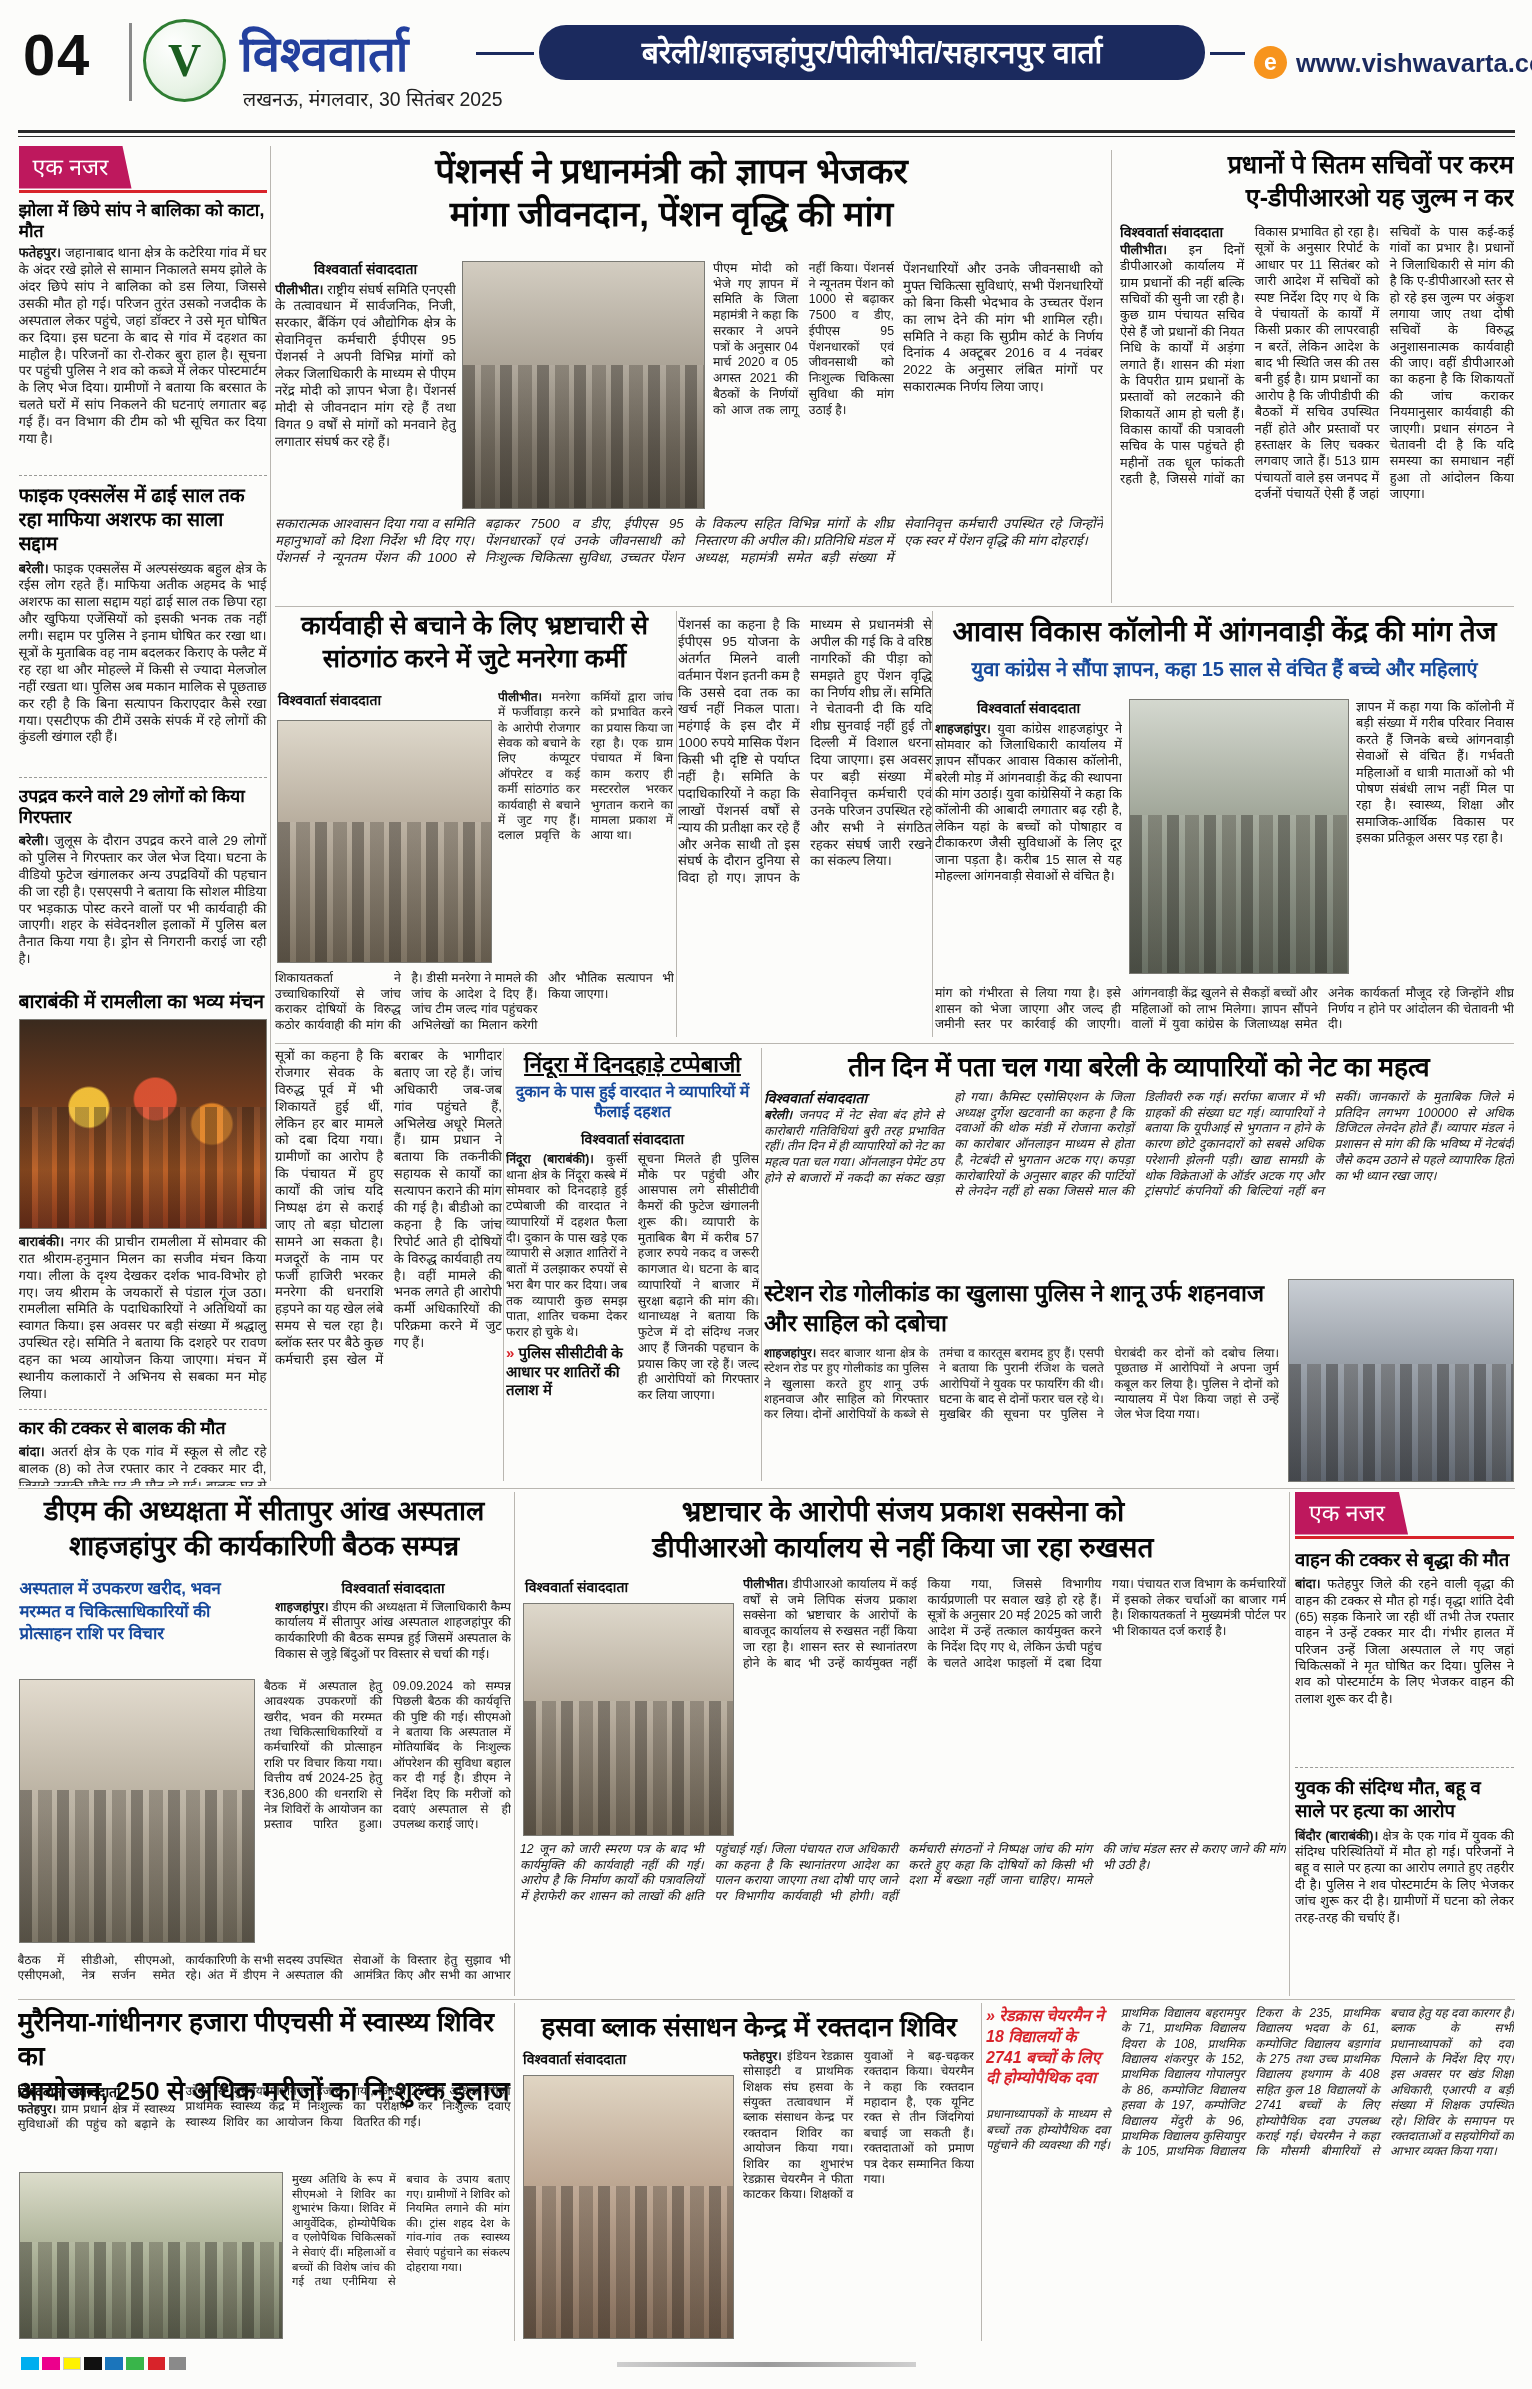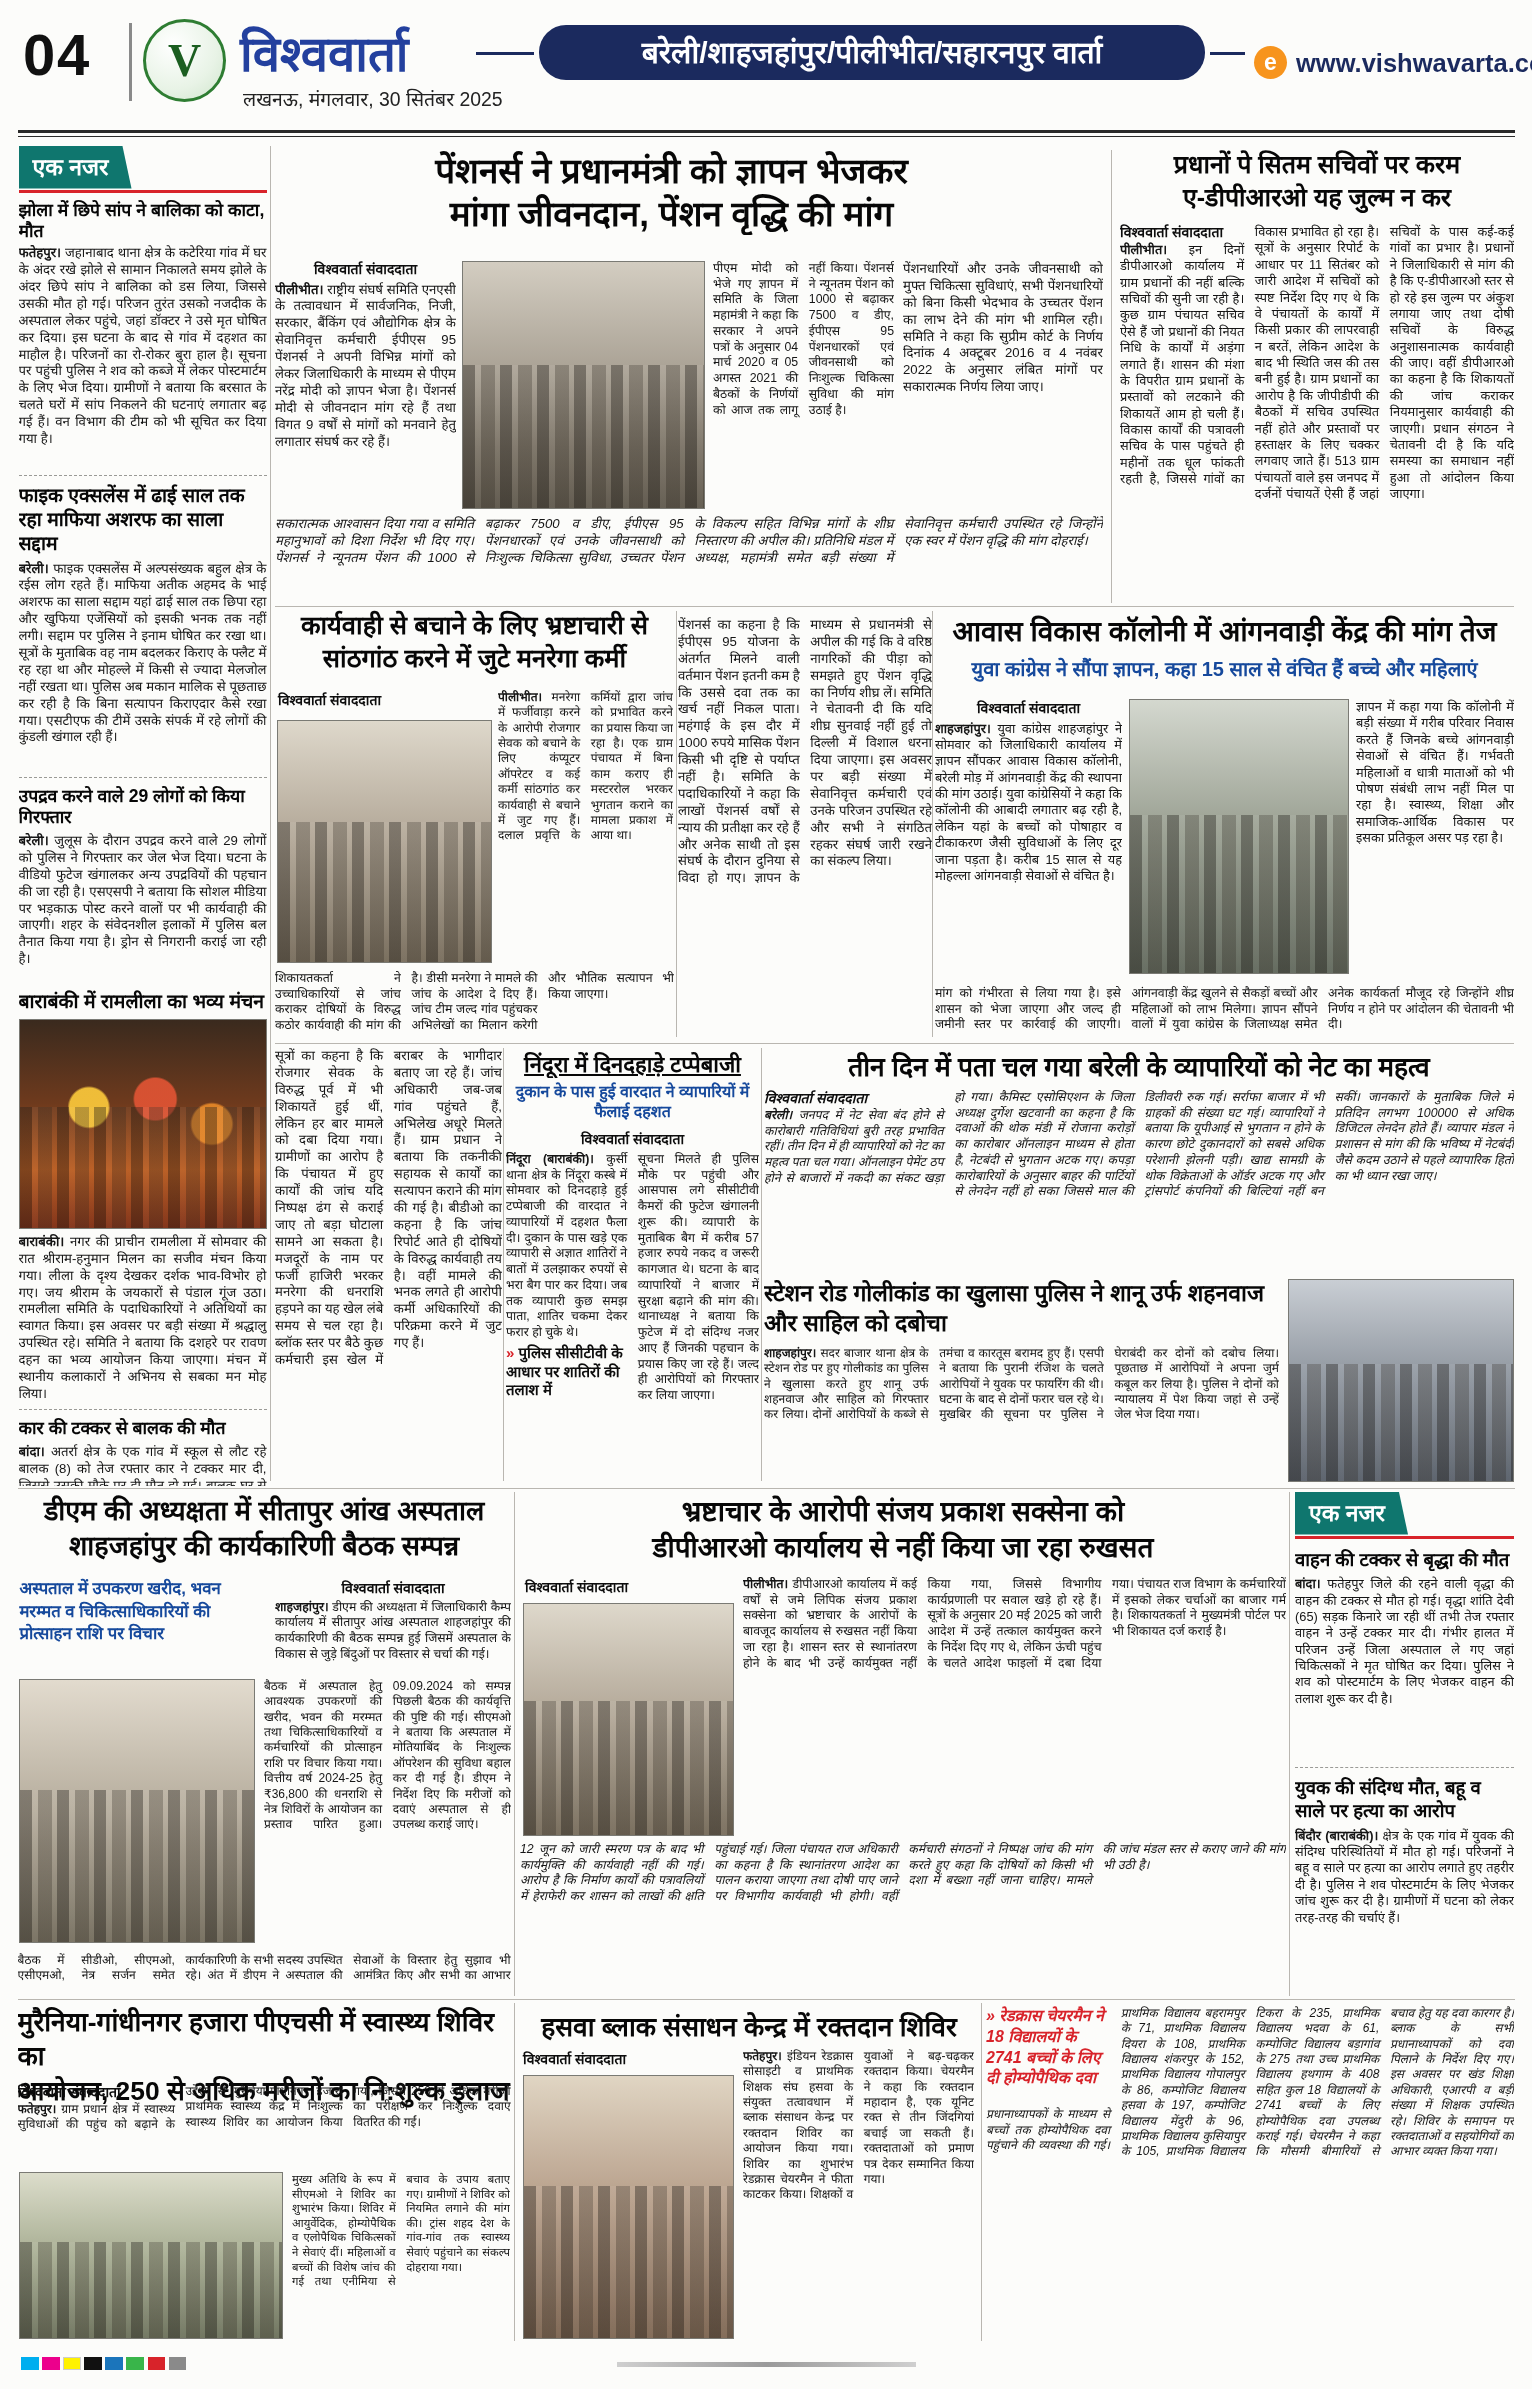--- a/index.html
+++ b/index.html
@@ -28,21 +28,21 @@
   .ph-ramlila{background:
      radial-gradient(circle at 28% 42%,rgba(246,196,58,.95) 0 9%,rgba(246,196,58,0) 10%),
      radial-gradient(circle at 55% 38%,rgba(226,84,52,.9) 0 11%,rgba(226,84,52,0) 12%),
      radial-gradient(circle at 78% 50%,rgba(240,142,40,.85) 0 9%,rgba(240,142,40,0) 10%),
      linear-gradient(180deg,#3a2a1e 0%,#6e3a1d 40%,#b85a1e 72%,#7e2d12 100%);}
   .ph-camp{background:linear-gradient(180deg,#dcddcb 0%,#aab095 48%,#6c715b 100%);}
   .ph-blood{background:linear-gradient(180deg,#e0d5c3 0%,#b79f8a 48%,#7c6450 100%);}
   .vr{position:absolute;width:0.9px;background:#b9b6b0;}
   .hr{position:absolute;height:0.9px;background:#b9b6b0;}
   .dash{border-top:1.8px dashed #9a9a96;margin:8px 0;}
-  .red-tab{display:inline-block;background:#0f766e;color:#fff;font-weight:bold;font-size:23px;
+  .red-tab{display:inline-block;background:#be185d;color:#fff;font-weight:normal;font-size:23px;
     padding:4.4px 23px 6.2px 14px;clip-path:polygon(0 0,92% 0,100% 100%,0 100%);}
   .red-bar{height:2.6px;background:#d8232a;margin-top:1.8px;}
   .inline-head{font-weight:bold;font-size:15px;line-height:1.22;margin:3.5px 0 5.3px;color:#0d0d0d;text-align:left;}
   .mark{color:#d8232a;font-weight:bold;}
   .hilite{color:#d8232a;font-weight:bold;font-size:16px;line-height:1.3;margin-bottom:18px;break-inside:avoid;text-align:left;}
   
   .pgnum{font-size:58px;font-weight:bold;letter-spacing:1.8px;}
   .logo{width:83px;height:83px;border-radius:50%;border:3.5px solid #2e7d32;background:radial-gradient(circle at 35% 30%,#ffffff 0%,#e8f3e6 60%,#cfe5cc 100%);
     display:flex;align-items:center;justify-content:center;}
   .logo span{font-size:46px;font-weight:bold;color:#1b5e20;font-family:"Liberation Serif","DejaVu Serif",serif;}
@@ -140,21 +140,21 @@
     </div>
   </div>
   <div class="abs photo ph-crowd" style="left:462px;top:261px;width:243px;height:248px;">
       <div class="ppl"></div>
     </div>
   <div class="abs bt cols2" style="left:713px;top:261px;width:181px;height:248px;font-size:12.3px;">पीएम मोदी को भेजे गए ज्ञापन में समिति के जिला महामंत्री ने कहा कि सरकार ने अपने पत्रों के अनुसार 04 मार्च 2020 व 05 अगस्त 2021 की बैठकों के निर्णयों को आज तक लागू नहीं किया। पेंशनर्स ने न्यूनतम पेंशन को 1000 से बढ़ाकर 7500 व डीए, ईपीएस 95 पेंशनधारकों एवं जीवनसाथी को निःशुल्क चिकित्सा सुविधा की मांग उठाई है।</div>
   <div class="abs bt" style="left:903px;top:261px;width:200px;height:248px;">पेंशनधारियों और उनके जीवनसाथी को मुफ्त चिकित्सा सुविधाएं, सभी पेंशनधारियों को बिना किसी भेदभाव के उच्चतर पेंशन का लाभ देने की मांग भी शामिल रही। समिति ने कहा कि सुप्रीम कोर्ट के निर्णय दिनांक 4 अक्टूबर 2016 व 4 नवंबर 2022 के अनुसार लंबित मांगों पर सकारात्मक निर्णय लिया जाए।</div>
   <div class="abs bt cols4" style="left:275px;top:516px;width:828px;height:86px;">सकारात्मक आश्वासन दिया गया व समिति महानुभावों को दिशा निर्देश भी दिए गए। पेंशनर्स ने न्यूनतम पेंशन की 1000 से बढ़ाकर 7500 व डीए, ईपीएस 95 पेंशनधारकों एवं उनके जीवनसाथी को निःशुल्क चिकित्सा सुविधा, उच्चतर पेंशन के विकल्प सहित विभिन्न मांगों के शीघ्र निस्तारण की अपील की। प्रतिनिधि मंडल में अध्यक्ष, महामंत्री समेत बड़ी संख्या में सेवानिवृत्त कर्मचारी उपस्थित रहे जिन्होंने एक स्वर में पेंशन वृद्धि की मांग दोहराई।</div>
   <div class="abs bt cols2" style="left:678px;top:617px;width:254px;height:419px;">पेंशनर्स का कहना है कि ईपीएस 95 योजना के अंतर्गत मिलने वाली वर्तमान पेंशन इतनी कम है कि उससे दवा तक का खर्च नहीं निकल पाता। महंगाई के इस दौर में 1000 रुपये मासिक पेंशन किसी भी दृष्टि से पर्याप्त नहीं है। समिति के पदाधिकारियों ने कहा कि लाखों पेंशनर्स वर्षों से न्याय की प्रतीक्षा कर रहे हैं और अनेक साथी तो इस संघर्ष के दौरान दुनिया से विदा हो गए। ज्ञापन के माध्यम से प्रधानमंत्री से अपील की गई कि वे वरिष्ठ नागरिकों की पीड़ा को समझते हुए पेंशन वृद्धि का निर्णय शीघ्र लें। समिति ने चेतावनी दी कि यदि शीघ्र सुनवाई नहीं हुई तो दिल्ली में विशाल धरना दिया जाएगा। इस अवसर पर बड़ी संख्या में सेवानिवृत्त कर्मचारी एवं उनके परिजन उपस्थित रहे और सभी ने संगठित रहकर संघर्ष जारी रखने का संकल्प लिया।</div>
 
-  <div class="abs hl" style="left:1120px;top:148px;width:394px;font-size:25px;line-height:1.3;">
+  <div class="abs hl" style="left:1120px;top:148px;width:394px;font-size:25px;line-height:1.3;text-align:right;">
     <span class="ln">प्रधानों पे सितम सचिवों पर करम</span>
     <span class="ln">ए-डीपीआरओ यह जुल्म न कर</span>
   </div>
   <div class="abs" style="left:1120px;top:224px;width:394px;height:379px;">
     <div class="bt cols3" style="height:379px;font-size:12.8px;">
       <span class="byline" style="display:block;">विश्ववार्ता संवाददाता</span>
       <span class="city">पीलीभीत।</span>
       <span>इन दिनों डीपीआरओ कार्यालय में ग्राम प्रधानों की नहीं बल्कि सचिवों की सुनी जा रही है। कुछ ग्राम पंचायत सचिव ऐसे हैं जो प्रधानों की नियत निधि के कार्यों में अड़ंगा लगाते हैं। शासन की मंशा के विपरीत ग्राम प्रधानों के प्रस्तावों को लटकाने की शिकायतें आम हो चली हैं। विकास कार्यों की पत्रावली सचिव के पास पहुंचते ही महीनों तक धूल फांकती रहती है, जिससे गांवों का विकास प्रभावित हो रहा है। सूत्रों के अनुसार रिपोर्ट के आधार पर 11 सितंबर को जारी आदेश में सचिवों को स्पष्ट निर्देश दिए गए थे कि वे पंचायतों के कार्यों में किसी प्रकार की लापरवाही न बरतें, लेकिन आदेश के बाद भी स्थिति जस की तस बनी हुई है। ग्राम प्रधानों का आरोप है कि जीपीडीपी की बैठकों में सचिव उपस्थित नहीं होते और प्रस्तावों पर हस्ताक्षर के लिए चक्कर लगवाए जाते हैं। 513 ग्राम पंचायतों वाले इस जनपद में दर्जनों पंचायतें ऐसी हैं जहां सचिवों के पास कई-कई गांवों का प्रभार है। प्रधानों ने जिलाधिकारी से मांग की है कि ए-डीपीआरओ स्तर से हो रहे इस जुल्म पर अंकुश लगाया जाए तथा दोषी सचिवों के विरुद्ध अनुशासनात्मक कार्यवाही की जाए। वहीं डीपीआरओ का कहना है कि शिकायतों की जांच कराकर नियमानुसार कार्यवाही की जाएगी। प्रधान संगठन ने चेतावनी दी है कि यदि समस्या का समाधान नहीं हुआ तो आंदोलन किया जाएगा।</span>
     </div>
   </div>

